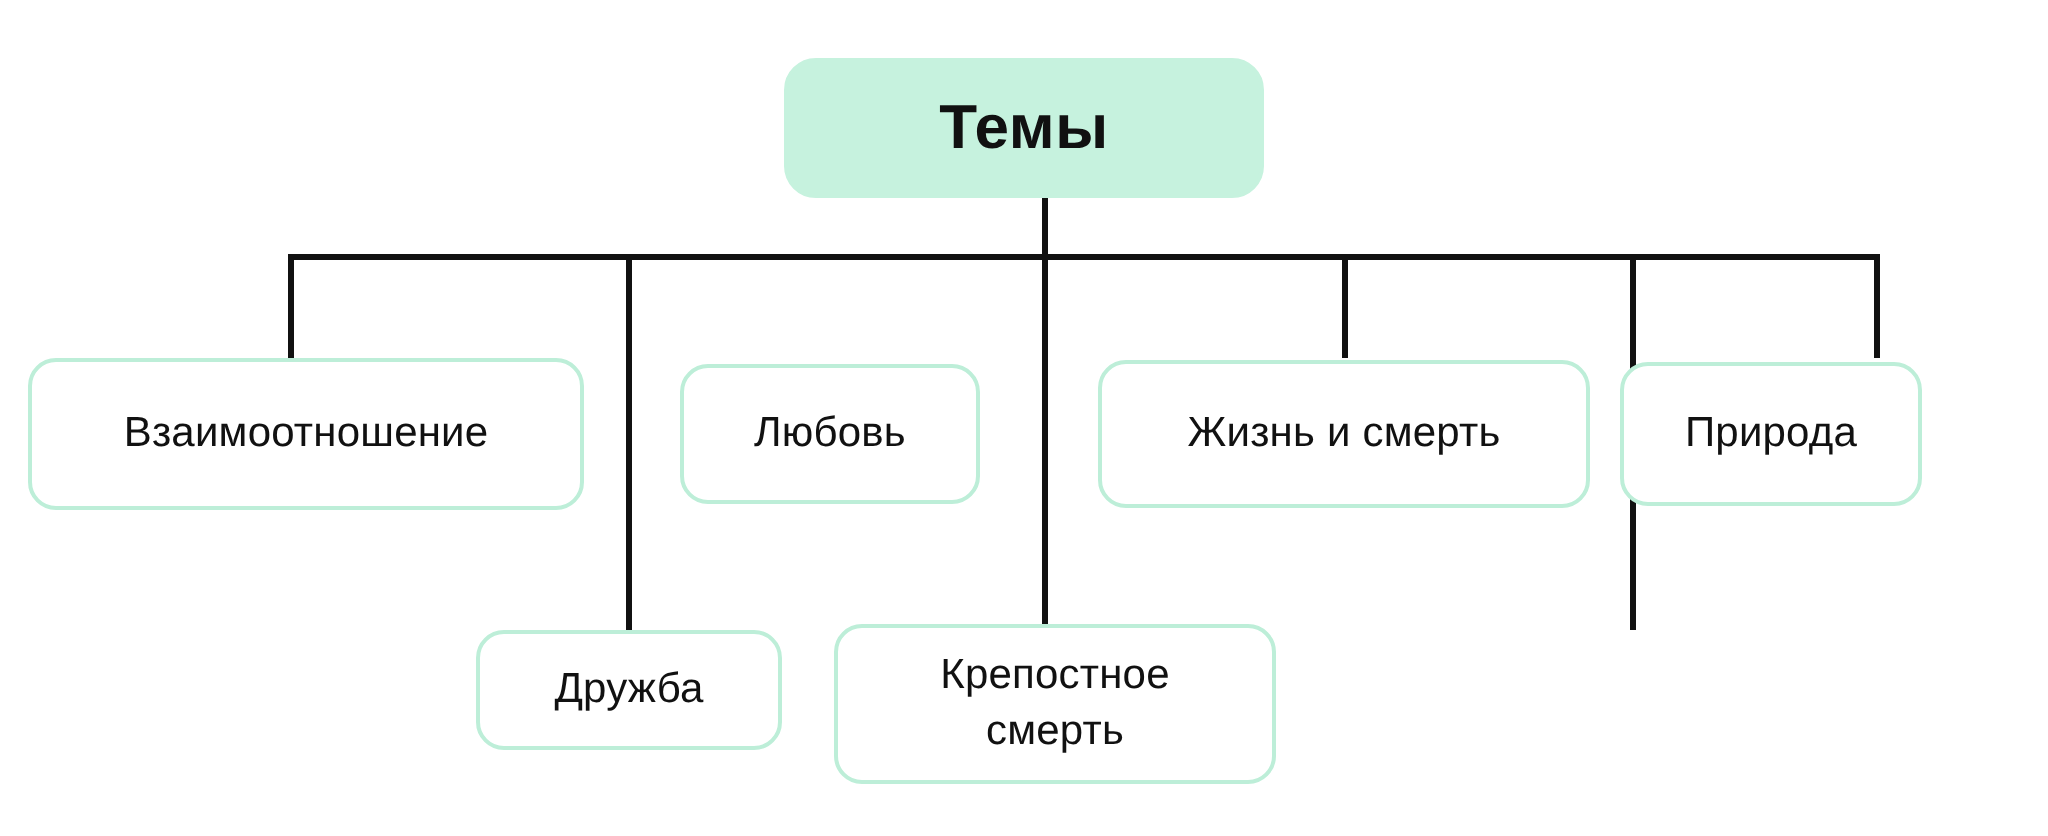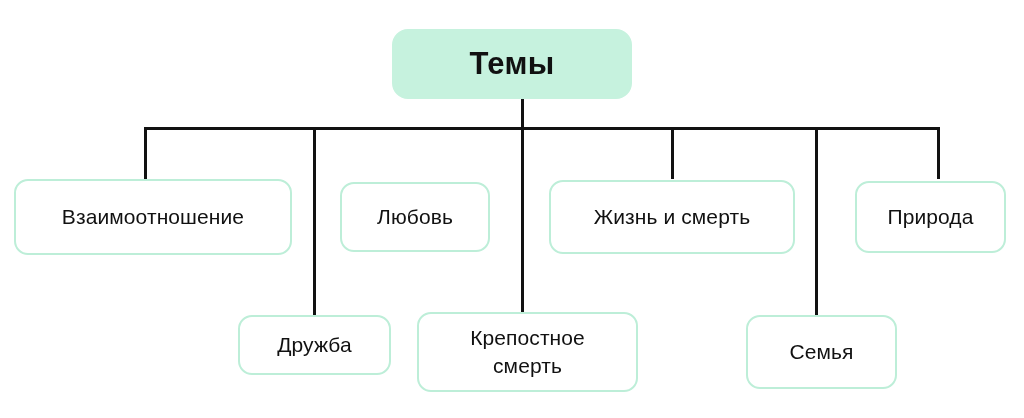--- a/index.html
+++ b/index.html
@@ -83,29 +83,26 @@
   </div>
 
   <div class="node" style="left:549px; top:180px; width:246px; height:74px;">
     <span class="label">Жизнь и смерть</span>
   </div>
 
   <div class="node" style="left:340px; top:182px; width:150px; height:70px;">
     <span class="label">Любовь</span>
   </div>
 
-  <div class="node" style="left:855px; top:181px; width:151px; height:72px;">
+  <div class="node" style="left:810px; top:181px; width:151px; height:72px;">
     <span class="label">Природа</span>
   </div>
 
   <div class="node" style="left:238px; top:315px; width:153px; height:60px;">
     <span class="label">Дружба</span>
   </div>
 
   <div class="node" style="left:417px; top:312px; width:221px; height:80px;">
     <span class="label"><span>Крепостное</span><br><span>смерть</span></span>
   </div>
 
-  <div class="node" style="left:746px; top:315px; width:151px; height:74px;">
-    <span class="label">Семья</span>
-  </div>
 
 </div>
 
 </body></html>

